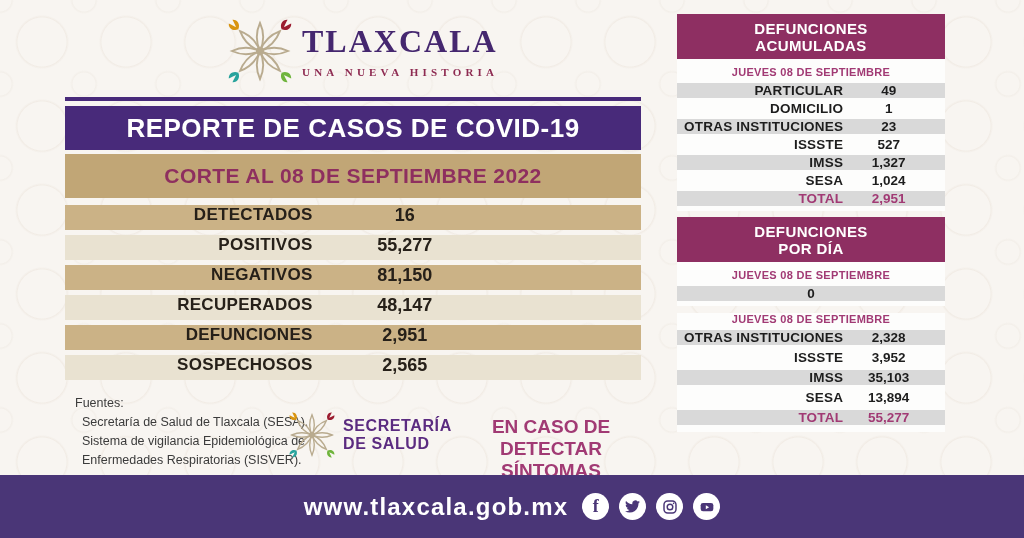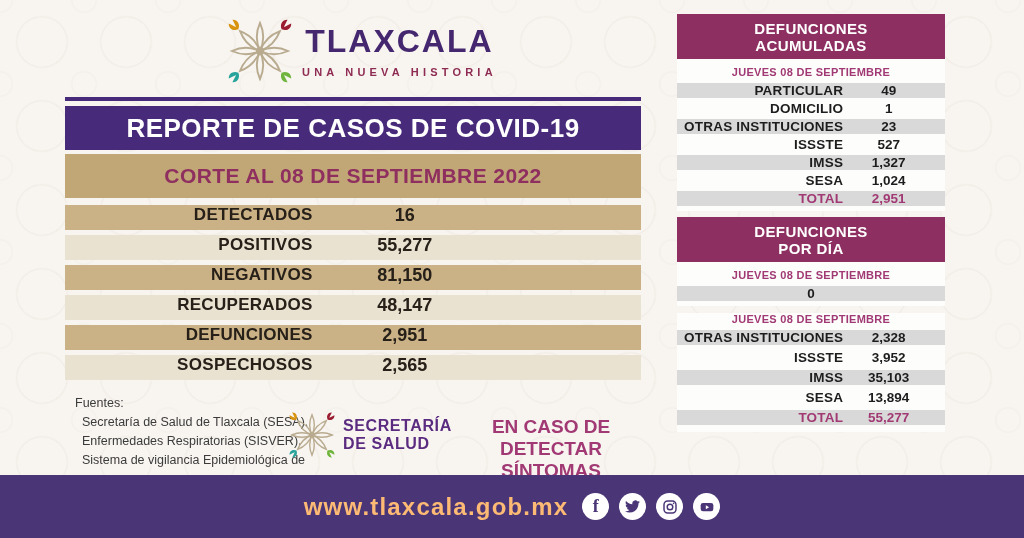--- a/index.html
+++ b/index.html
@@ -8,21 +8,21 @@
     position:relative;width:1024px;height:538px;overflow:hidden;
     background-color:#f8f5f1;
     background-image:
       radial-gradient(circle, rgba(186,158,132,0.00) 24px, rgba(186,158,132,0.10) 25px, rgba(186,158,132,0.00) 27px),
       radial-gradient(circle, rgba(186,158,132,0.00) 11px, rgba(186,158,132,0.07) 12px, rgba(186,158,132,0.00) 14px);
     background-size:84px 84px, 84px 84px;
     background-position:0 0, 42px 42px;
   }
   
   .brand{position:absolute;left:228px;top:18px;display:flex;align-items:center;}
-  .brand-text{margin-left:10px;text-align:center;}
+  .brand-text{margin-left:10px;text-align:left;font-family:Liberation Serif, serif;}
   .brand-name{font-size:32px;font-weight:bold;color:#45276f;letter-spacing:2px;line-height:34px;}
   .brand-tag{font-size:11px;font-weight:bold;color:#8e2b52;letter-spacing:4.2px;margin-top:8px;}
   
   .main-card{position:absolute;left:65px;top:97px;width:576px;}
   .topline{height:4px;background:#482a7a;margin-bottom:5px;}
   .main-title{height:44px;background:#482a7a;color:#ffffff;font-size:26px;font-weight:bold;
     letter-spacing:.5px;display:flex;align-items:center;justify-content:center;margin-bottom:4px;}
   .date-title{height:44px;background:#c1a676;color:#8e2f5f;font-size:21px;font-weight:bold;
     letter-spacing:.4px;display:flex;align-items:center;justify-content:center;margin-bottom:7px;}
   .mrow{height:25px;margin-bottom:5px;display:flex;align-items:flex-start;}
@@ -49,21 +49,21 @@
   .prow{height:15px;margin-bottom:3px;display:flex;align-items:center;}
   .prow.gray{background:#d9d9d9;}
   .prow .lab{width:62%;text-align:right;font-size:13.5px;font-weight:bold;color:#1d1d1d;letter-spacing:.2px;}
   .prow .val{width:34%;text-align:center;font-size:13.5px;font-weight:bold;color:#1d1d1d;}
   .prow.total .lab,.prow.total .val{color:#a13a74;}
   .prow.single .val{width:100%;}
   .p3 .prow{height:15px;margin-bottom:5px;}
   
   .footer{position:absolute;left:0;top:475px;width:1024px;height:63px;background:#4a3677;
     display:flex;align-items:center;justify-content:center;}
-  .footer-url{color:#fdba74;font-size:24px;font-weight:bold;letter-spacing:1.2px;margin-right:14px;text-align:center;}
+  .footer-url{color:#ffffff;font-size:24px;font-weight:bold;letter-spacing:1.2px;margin-right:14px;text-align:center;}
   .socials{display:flex;gap:10px;}
   .sicon{width:27px;height:27px;border-radius:50%;background:#ffffff;display:flex;
     align-items:center;justify-content:center;color:#4a3677;}
   .fb-f{font-size:18px;font-weight:bold;font-family:"Liberation Serif",serif;margin-top:-1px;}
 </style>
 </head>
 <body>
 
 <svg width="0" height="0" style="position:absolute">
   <defs>
@@ -151,22 +151,22 @@
       <div class="mrow">
         <div class="lab">SOSPECHOSOS</div>
         <div class="val">2,565</div>
       </div>
     </div>
   </div>
 
   <div class="sources">
     <div>Fuentes:</div>
     <div class="src-line">Secretaría de Salud de Tlaxcala (SESA).</div>
+    <div class="src-line">Sistema de vigilancia Epidemiológica de</div>
     <div class="src-line">Enfermedades Respiratorias (SISVER).</div>
-    <div class="src-line">Sistema de vigilancia Epidemiológica de</div>
   </div>
 
   <div class="salud">
     <svg width="46" height="50" viewBox="0 0 100 100">
         <use href="#flower"></use>
       </svg>
     <div class="salud-text">
       <div>SECRETARÍA</div>
       <div>DE SALUD</div>
     </div>

